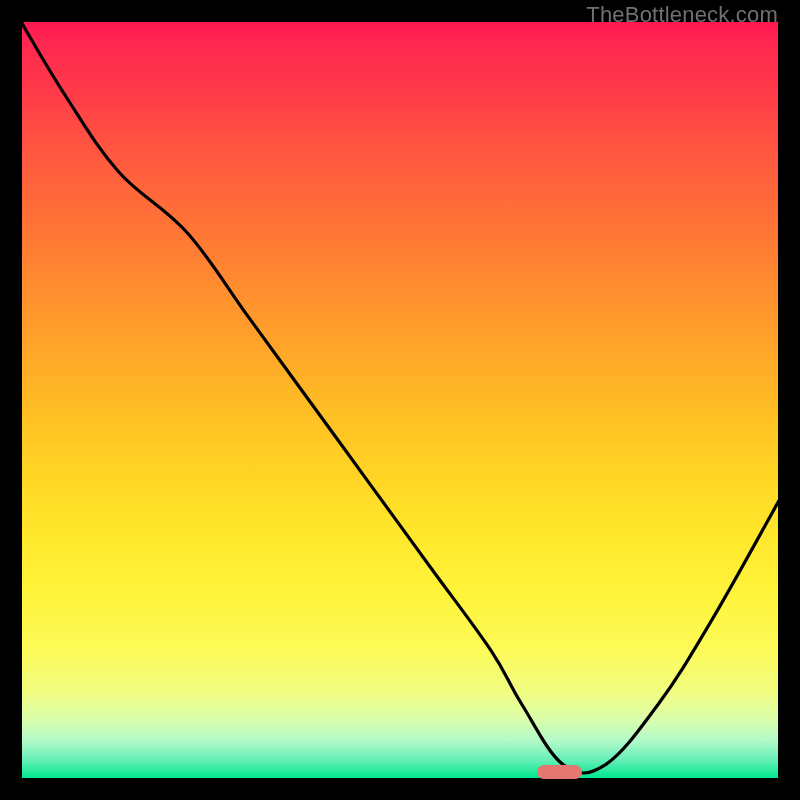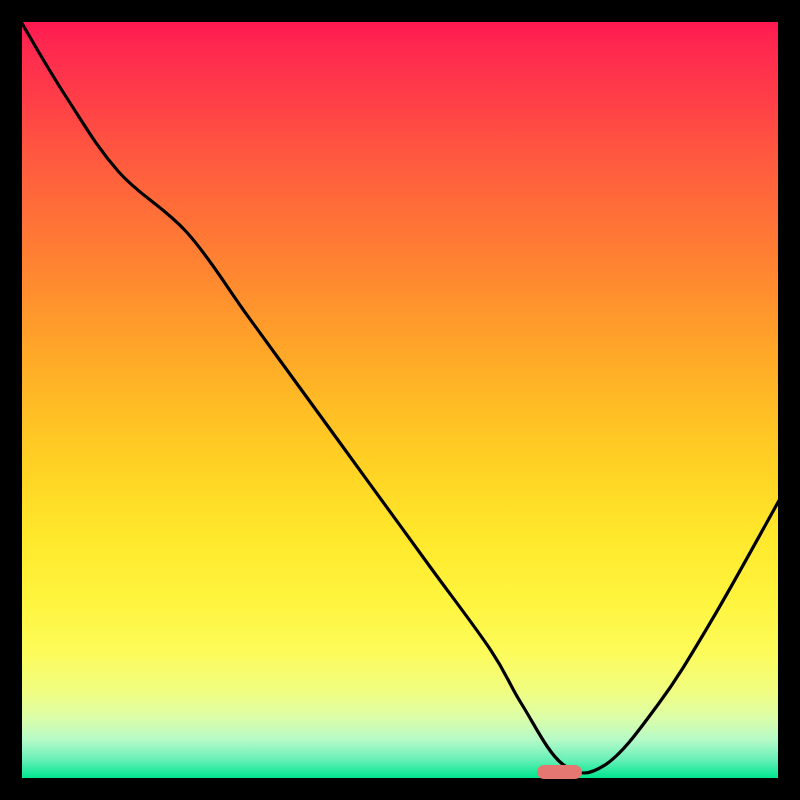--- a/index.html
+++ b/index.html
@@ -66,18 +66,19 @@
     position: absolute;
     height: 14px;
     border-radius: 7px;
     background: #e57773;
   }
 </style>
 </head>
 <body>
 
 <div class="chart-container">
+  <div class="watermark">TheBottleneck.com</div>
   <div class="plot-area"></div>
   <svg class="overlay" viewBox="0 0 760 760" preserveAspectRatio="none">
     <path id="curve-path" fill="none" stroke="#000" stroke-width="3.2" stroke-linecap="round" stroke-linejoin="round" d="M 0.0 0.0 C 8.2 13.7, 27.8 48.6, 45.6 76.0 C 63.4 103.4, 76.9 127.4, 98.8 152.0 C 120.7 176.6, 143.9 186.8, 167.2 212.8 C 190.5 238.8, 206.1 266.3, 228.0 296.4 C 249.9 326.5, 266.9 349.9, 288.8 380.0 C 310.7 410.1, 327.7 433.5, 349.6 463.6 C 371.5 493.7, 388.5 517.1, 410.4 547.2 C 432.3 577.3, 454.8 606.2, 471.2 630.8 C 487.6 655.4, 488.6 663.5, 501.6 684.0 C 514.6 704.5, 528.4 733.9, 543.4 744.8 C 558.4 755.7, 568.1 755.7, 585.2 744.8 C 602.3 733.9, 619.2 710.0, 638.4 684.0 C 657.6 658.0, 669.7 637.3, 691.6 600.4 C 713.5 563.5, 747.7 500.7, 760.0 478.8"></path>
   </svg>
   <div id="marker" class="marker" style="left: 536.8px; width: 45.6px; top: 765.4px;"></div>
 </div>
 
 </body></html>

